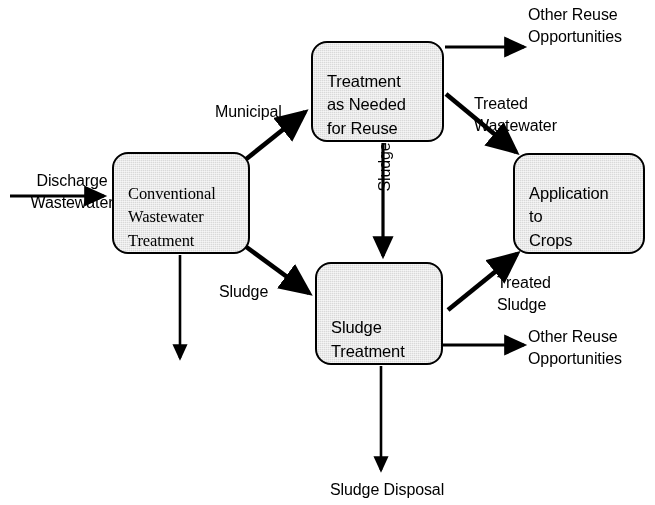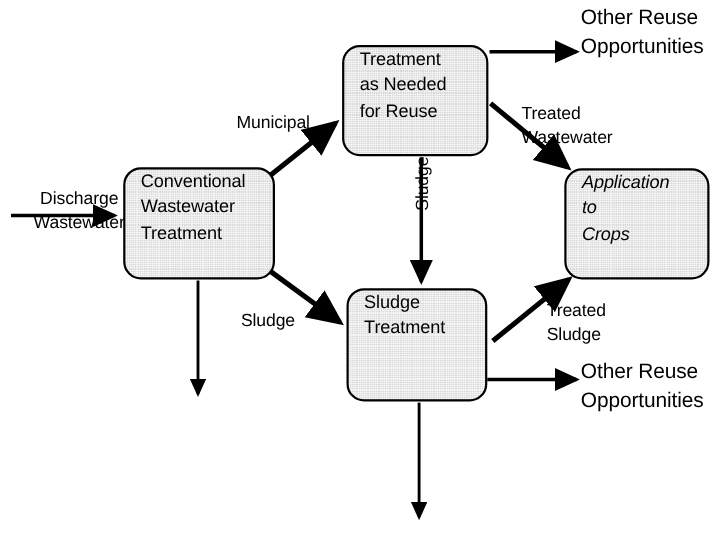--- a/index.html
+++ b/index.html
@@ -25,21 +25,21 @@
   .node {
     position: absolute;
     box-sizing: border-box;
     border: 2.5px solid #000;
     border-radius: 16px;
     background-color: #d9d9d9;
     background-image:
       repeating-linear-gradient(0deg, rgba(255,255,255,0.55) 0 1px, rgba(0,0,0,0) 1px 2px),
       repeating-linear-gradient(90deg, rgba(255,255,255,0.45) 0 1px, rgba(0,0,0,0) 1px 2px);
     display: flex;
-    align-items: flex-start;
+    align-items: flex-end;
     justify-content: flex-start;
     z-index: 2;
   }
   .node-label {
     padding-left: 14px;
     font-size: 16.5px;
     line-height: 1.42;
     color: #000;
     white-space: pre-line;
     letter-spacing: -0.1px;
@@ -52,21 +52,21 @@
     white-space: pre-line;
     z-index: 3;
     letter-spacing: -0.1px;
   }
   .edge-label.rot {
     transform: rotate(-90deg);
     transform-origin: left bottom;
   }
   .terminal-label {
     position: absolute;
-    font-size: 19px;
+    font-size: 16px;
     line-height: 1.38;
     color: #000;
     white-space: pre-line;
     z-index: 3;
     letter-spacing: -0.1px;
   }
 </style>
 </head>
 <body>
 
@@ -96,38 +96,38 @@
 
     <line x1="446" y1="94" x2="516" y2="152" stroke="#000" stroke-width="4.6" marker-end="url(#ah)"></line>
 
     <line x1="448" y1="310" x2="517" y2="254" stroke="#000" stroke-width="4.6" marker-end="url(#ah)"></line>
 
     <line x1="443" y1="345" x2="524" y2="345" stroke="#000" stroke-width="3.2" marker-end="url(#ah)"></line>
 
     <line x1="381" y1="366" x2="381" y2="470" stroke="#000" stroke-width="2.6" marker-end="url(#ahB)"></line>
   </svg>
 
-  <div class="node" style="left:112px; top:152px; width:138px; height:102px;">
+  <div class="node" style="left:112px; top:152px; width:138px; height:102px;font-family:Liberation Serif, serif;">
     <div class="node-label">Conventional
 Wastewater
 Treatment</div>
   </div>
 
   <div class="node" style="left:311px; top:41px; width:133px; height:101px;">
     <div class="node-label">Treatment
 as Needed
 for Reuse</div>
   </div>
 
   <div class="node" style="left:315px; top:262px; width:128px; height:103px;">
     <div class="node-label">Sludge
 Treatment</div>
   </div>
 
-  <div class="node" style="left:513px; top:153px; width:132px; height:101px;font-style:italic;">
+  <div class="node" style="left:513px; top:153px; width:132px; height:101px;">
     <div class="node-label">Application
 to
 Crops</div>
   </div>
 
   <div class="edge-label" style="left:12px; top:170px; text-align:center; width:120px;">Discharge
 Wastewater</div>
 
   <div class="edge-label" style="left:215px; top:101px;">Municipal</div>
 
@@ -141,14 +141,15 @@
   <div class="edge-label" style="left:497px; top:272px;">Treated
 Sludge</div>
 
   <div class="terminal-label" style="left:528px; top:4px;">Other Reuse
 Opportunities</div>
 
   <div class="terminal-label" style="left:528px; top:326px;">Other Reuse
 Opportunities</div>
 
 
+  <div class="terminal-label" style="left:330px; top:479px;">Sludge Disposal</div>
 
 </div>
 
 </body></html>

